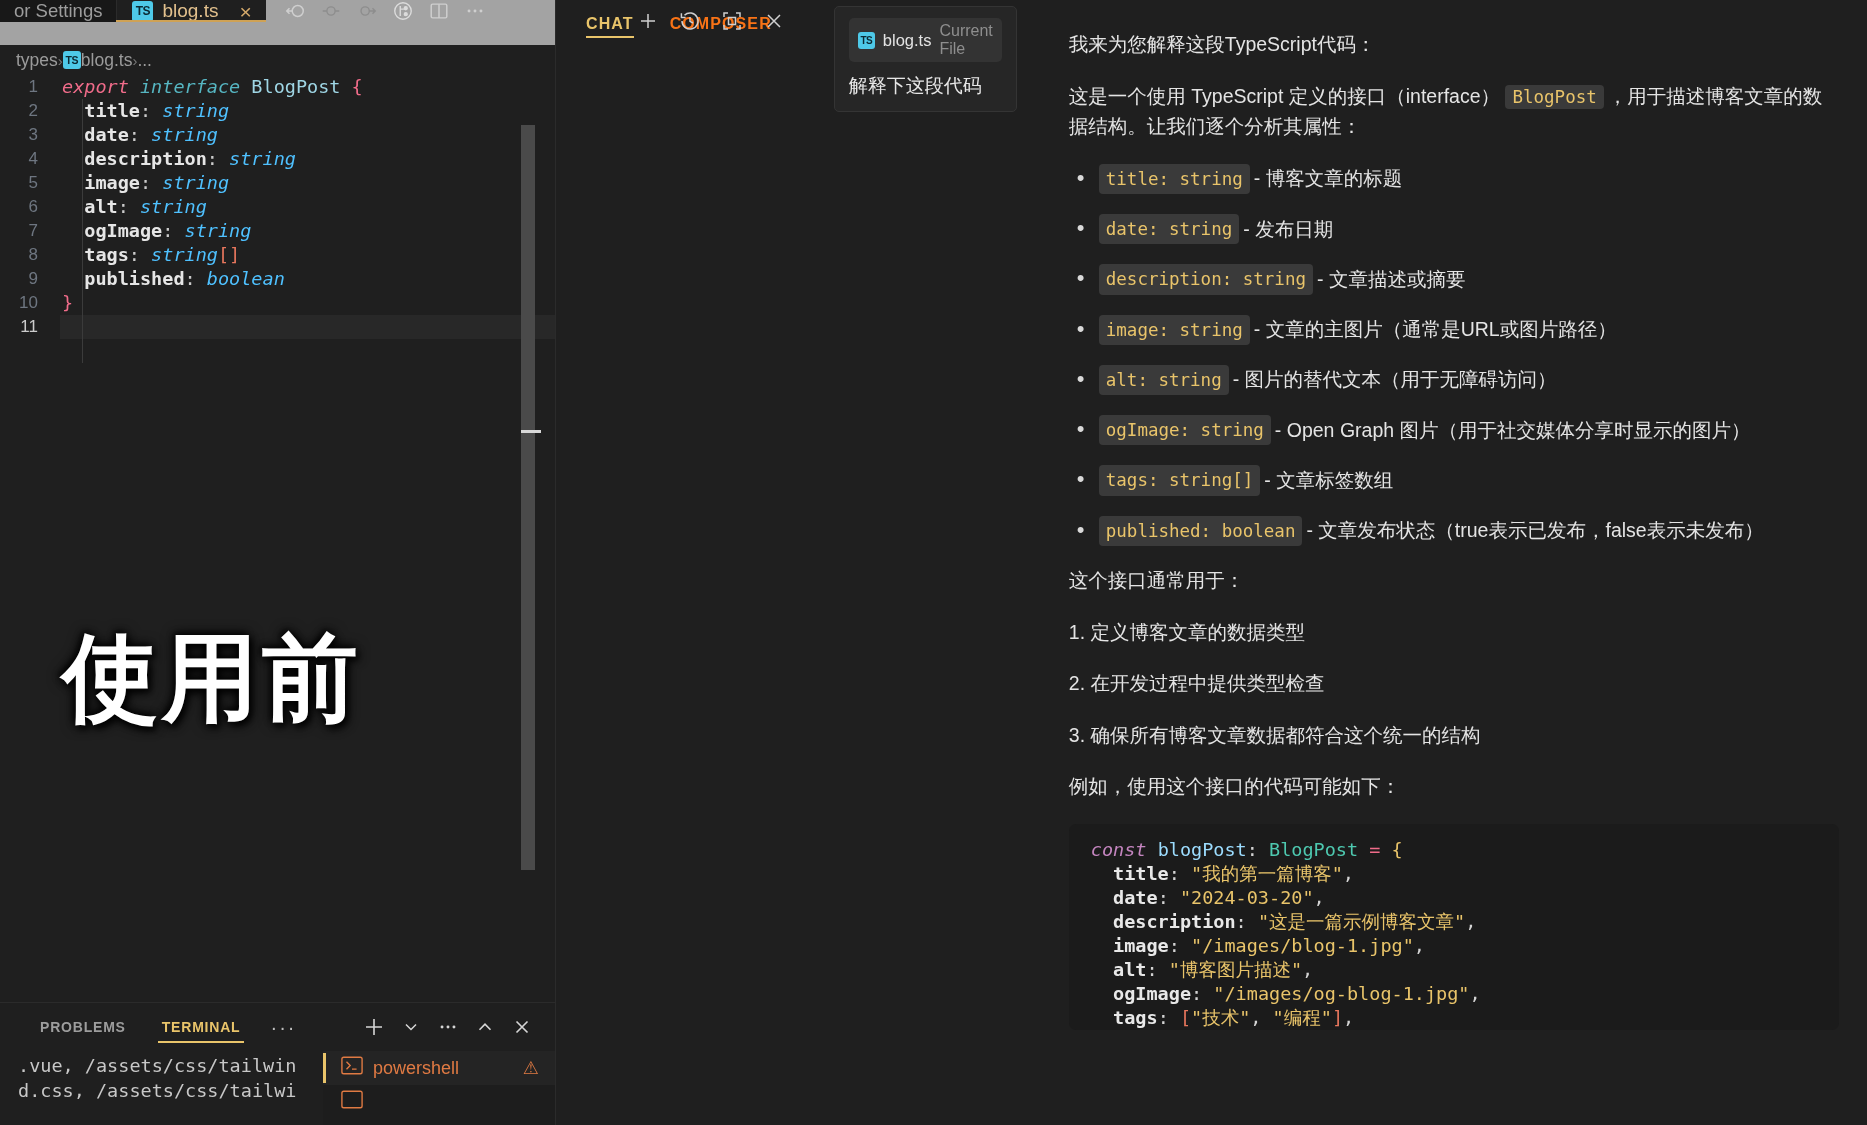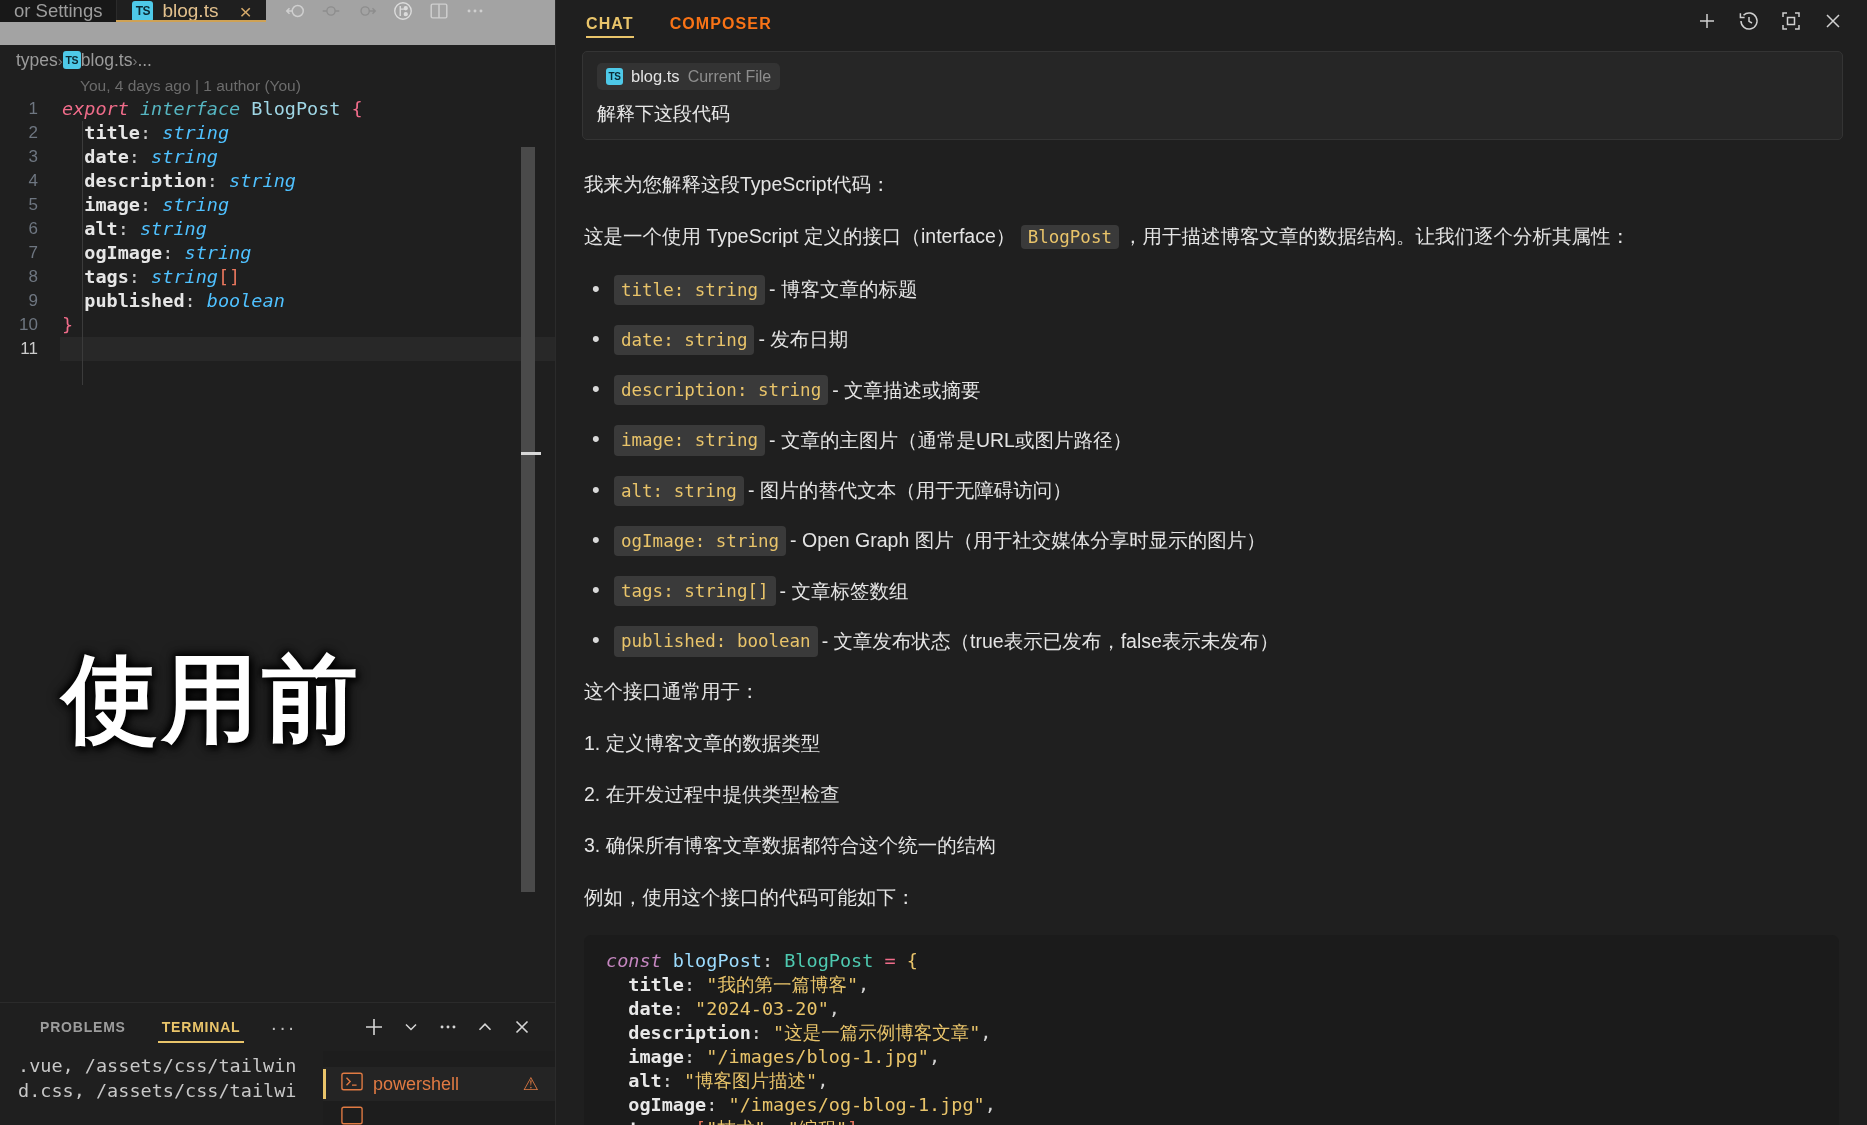--- a/index.html
+++ b/index.html
@@ -108,21 +108,21 @@
     background:#4a4a4a;
   }
   .edit-scroll .mark {
     position:absolute; left:0; right:-6px; height:3px; background:#d8d8d8; top:305px;
   }
 
   
   .watermark {
     position:absolute; left:62px; top:555px;
     font-size:96px; font-weight:bold; color:#ffffff;
-    font-family:Liberation Serif, serif;
+    font-family:Liberation Sans, sans-serif;
     letter-spacing:4px;
     text-shadow:0 0 14px rgba(0,0,0,.95), 3px 4px 7px rgba(0,0,0,.9), -2px -2px 6px rgba(0,0,0,.8);
     line-height:1;
     white-space:nowrap;
   }
 
   
   .panel {
     flex:0 0 123px; height:123px; background:#1f1f1f;
     border-top:1px solid #2b2b2b; position:relative;
@@ -151,30 +151,30 @@
     flex:1 1 auto; padding:2px 0 0 18px; overflow:hidden;
     font-family:"DejaVu Sans Mono","Liberation Mono",monospace;
     font-size:18.5px; color:#c8c8c8; line-height:25px;
   }
   .term-list { width:232px; background:#1d1d1d; position:relative; }
   .term-item {
     display:flex; align-items:center; gap:10px;
     height:34px; padding-left:18px; position:relative;
     color:#e07a43; font-size:18px;
   }
-  .term-item.sel { background:#242424;margin-top:16px; }
+  .term-item.sel { background:#242424; }
   .term-item.sel::before {
     content:""; position:absolute; left:0; top:2px; bottom:2px; width:3px; background:#e9c46a;
   }
   .term-warn { position:absolute; right:16px; color:#e07a43; }
 
   
   .right-pane {
     width:1312px; height:1125px; background:#1f1f1f;
-    display:flex; flex-direction:column; overflow:hidden;
+    display:flex; overflow:hidden;
     border-left:1px solid #2b2b2b;
   }
   .chat-head {
     height:45px; flex:0 0 45px; display:flex; align-items:center;
     padding-left:30px; position:relative; background:#1f1f1f;
   }
   .ctab {
     font-size:16px; font-weight:bold; letter-spacing:1.1px;
     color:#f97316; height:45px; line-height:48px; margin-right:36px;
     position:relative;
@@ -304,21 +304,20 @@
 
     <div class="breadcrumb">
       <span>types</span>
       <span class="bc-sep">›</span>
       <span class="ts-badge">TS</span>
       <span>blog.ts</span>
       <span class="bc-sep">›</span>
       <span>...</span>
     </div>
 
-    <div class="blame">You, 4 days ago | 1 author (You)</div>
 
     <div class="code-area">
       <div class="indent-guide" style="left:82px;top:24px;height:264px;"></div>
       <div id="code-lines">
           <div class="code-line">
             <div class="ln">1</div>
             <div class="ctext"><span class="k-export">export</span><span> </span><span class="k-iface">interface</span><span> </span><span class="k-type">BlogPost</span><span> </span><span class="k-brace">{</span></div>
           </div>
           <div class="code-line">
             <div class="ln">2</div>

